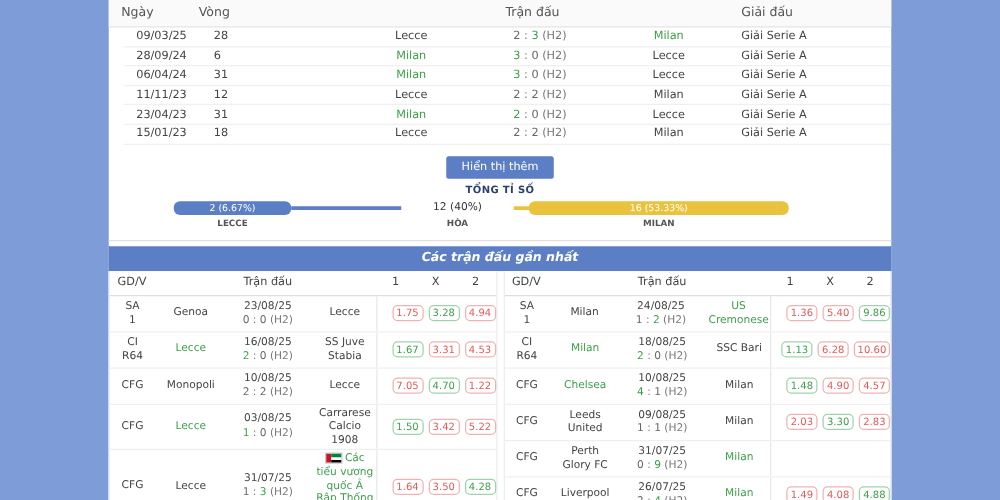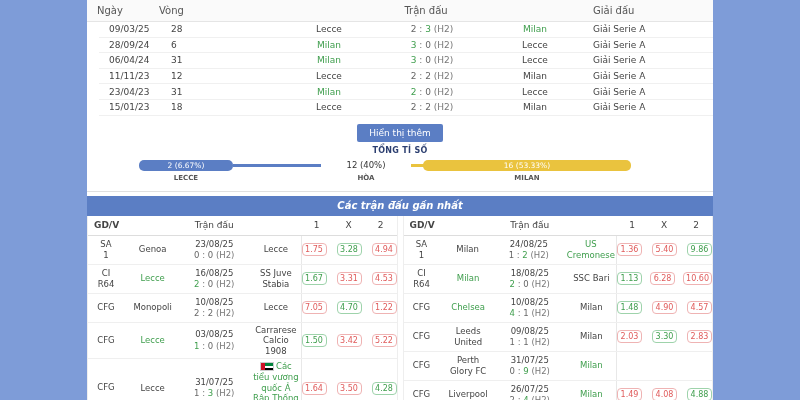--- a/index.html
+++ b/index.html
@@ -43,31 +43,31 @@
   .lab-milan { left:336px; width:208px; }
 
   
   .section-gap { border-top:1px solid #e0e0e0; margin-top:5px; height:5px; }
   .section-header { height:20px; background:#5b7ec4; color:#fff; font-size:10px; font-weight:bold;
     text-align:center; line-height:20px;font-style:italic; }
   .tables { display:flex; gap:5px; background:#fff; }
   .card { flex:1; background:#fff; border-left:1px solid #eee; border-right:1px solid #eee; }
   .card-header { display:flex; align-items:center; height:20px; border-bottom:1px solid #ddd;
     font-size:9px; color:#444; }
-  .rh-gdv { width:40px; padding-left:6px;font-weight:bold; }
+  .rh-gdv { width:40px; padding-left:6px; }
   .rh-match { flex:1; text-align:center; }
   .rh-odds { width:96px; display:flex; }
   .rh-odds span { width:32px; text-align:center; }
   .m-row { display:flex; align-items:center; min-height:29px; border-bottom:1px solid #efefef; font-size:8.5px; color:#444; }
   .m-gdv { width:40px; padding-left:6px; text-align:center; line-height:1.3; }
   .m-gdv div { text-align:center; padding-right:10px; }
   .m-team { flex:1; text-align:center; line-height:1.25; padding:2px 1px; }
   .m-mid { width:74px; text-align:center; line-height:1.3; }
   .m-odds { width:96px; align-self:stretch; border-left:1px solid #e8e8e8; display:flex;
-    align-items:center; justify-content:space-between; gap:4px; }
+    align-items:center; justify-content:flex-end; gap:4px; }
   .odd { min-width:25px; padding:0 2px; height:13px; line-height:12px; border-radius:4px; font-size:8px;
     text-align:center; border:1px solid; background:#fff; cursor:pointer; }
   .odd.red { color:#e05b5b; border-color:#efb3b3; }
   .odd.green { color:#3f9e4d; border-color:#9ed3ab; }
 
   
   .flag { display:inline-flex; width:14px; height:9px; vertical-align:-1px; margin-right:2px; border:0.5px solid #ccc; }
   .flag .band { width:4px; background:#cd1126; }
   .flag .stripes { flex:1; display:flex; flex-direction:column; }
   .flag .stripes i { flex:1; display:block; }

